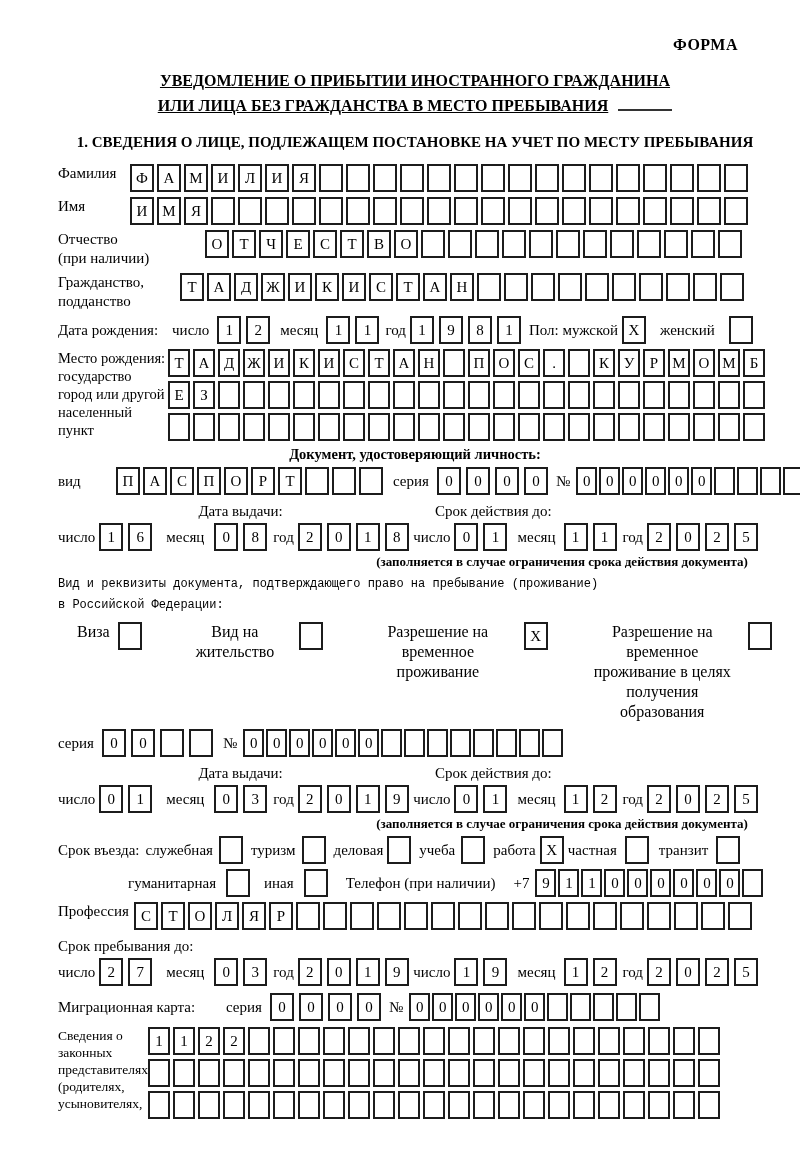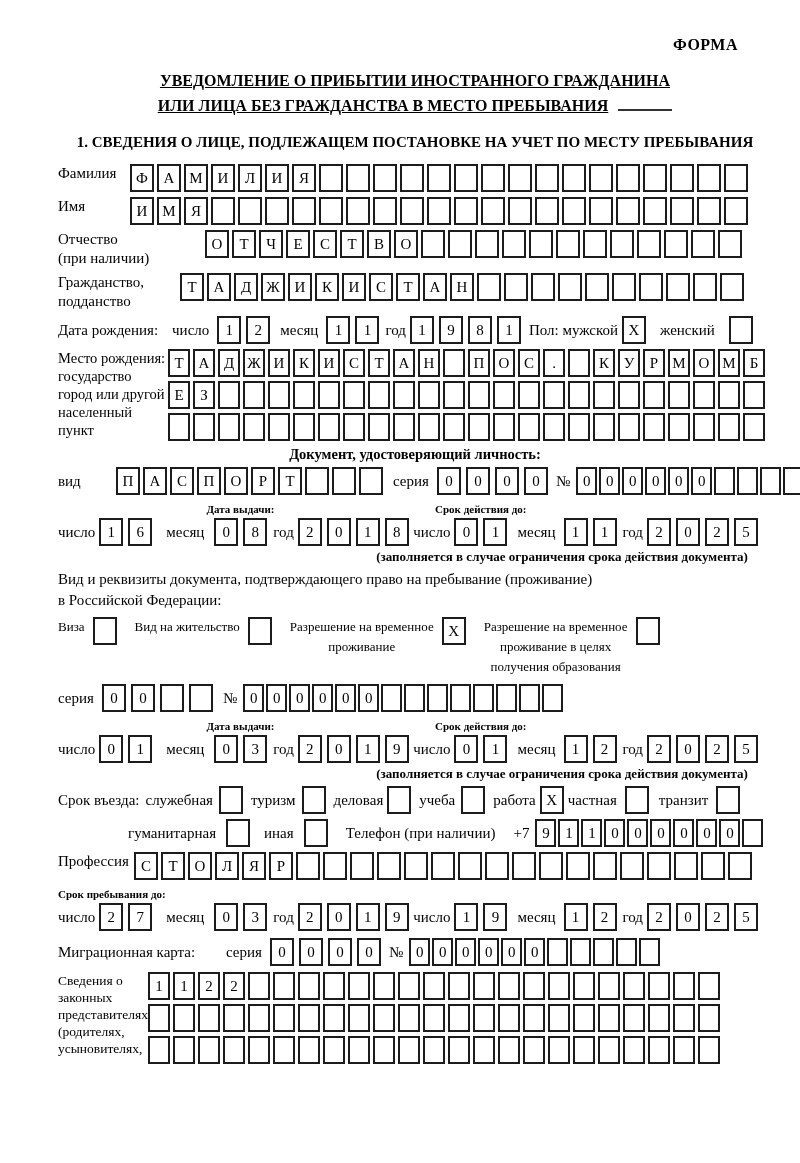--- a/index.html
+++ b/index.html
@@ -40,34 +40,34 @@
   .w-sur { width:72px; }
   .w-pat { width:147px; }
   .w-cit { width:122px; }
   .w-bp  { width:110px; font-size:14.5px; }
   .w-rep { width:90px; font-size:13.5px; line-height:17px; }
   .w-mig { width:150px; }
   .ml4 { margin-left:4px; } .ml6 { margin-left:6px; } .ml8 { margin-left:8px; }
   .ml10 { margin-left:10px; } .ml14 { margin-left:14px; } .ml18 { margin-left:18px; }
 
   
-  .dates-head { display:flex; font-weight:bold; font-size:11px; margin:8px 0 3px 0;gap:12px; }
+  .dates-head { display:flex; font-weight:normal; font-size:15px; margin:8px 0 3px 0;gap:12px; }
   .dates-head .dh-left { width:52%; text-align:center; }
   .dates-head .dh-right { width:48%; }
   .dates-row { display:flex; align-items:center; }
   .dgroup { display:flex; align-items:center; }
   .dg-right { margin-left:auto; margin-right:14px; }
   .valid-note { margin:2px 10px 4px auto; width:400px; text-align:center; font-size:13px; font-weight:bold; line-height:17px; }
 
-  .plain { font-size:15px; line-height:21px; }
+  .plain { font-size:12px; line-height:21px;font-family:Liberation Mono, monospace; }
 
   
   .permits { margin-top:6px; margin-bottom:7px; }
   .permit { display:flex; align-items:flex-start; }
-  .permit .plabel { text-align:center; font-size:13px; line-height:20px; }
+  .permit .plabel { text-align:center; font-size:16px; line-height:20px;margin-left:19px; }
   .permit .cell { margin-left:8px; }
 </style>
 </head>
 <body>
 
 <div class="page">
 
 
   <div class="forma">ФОРМА</div>
 

